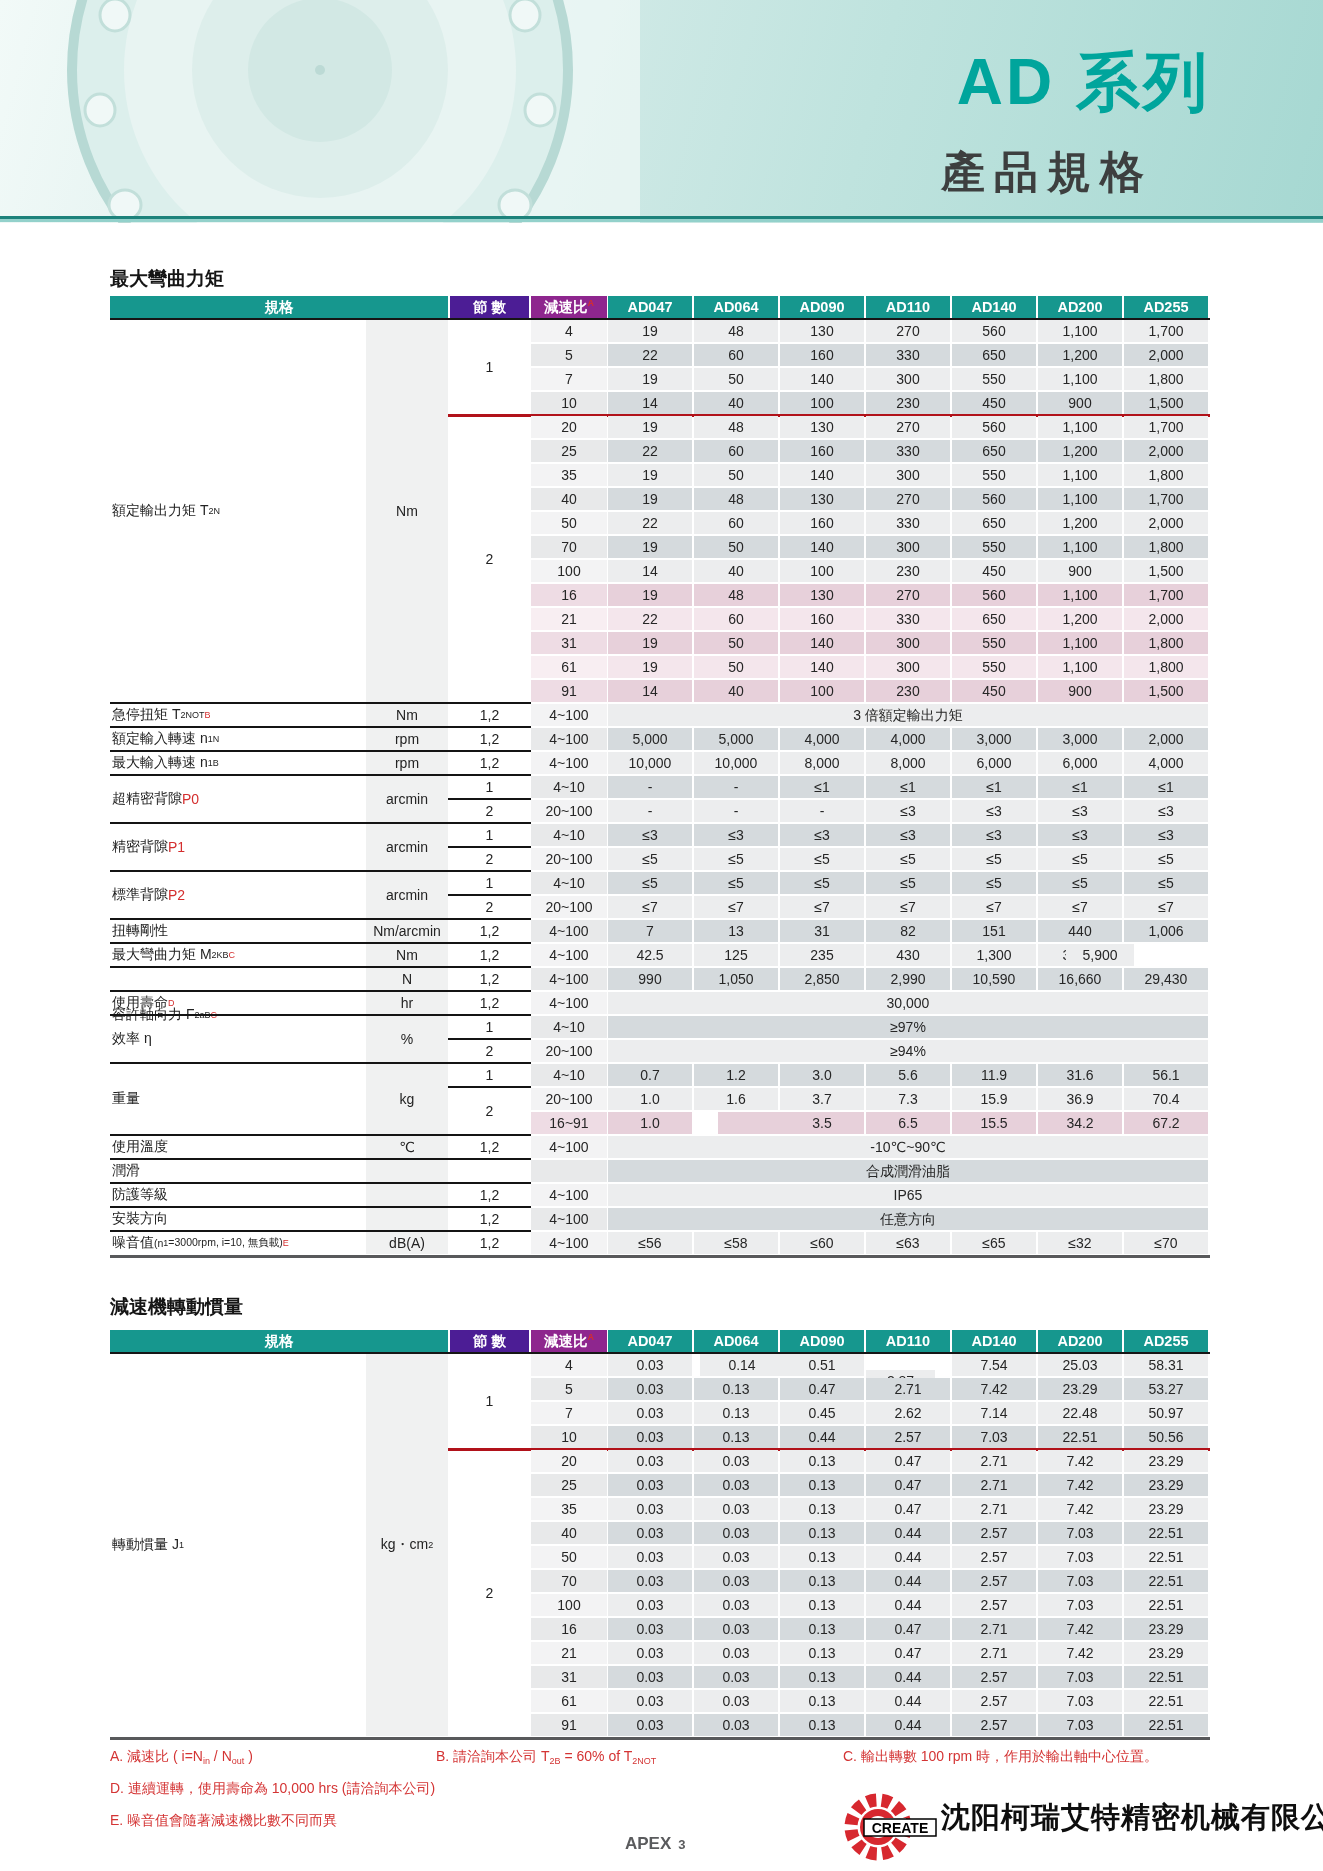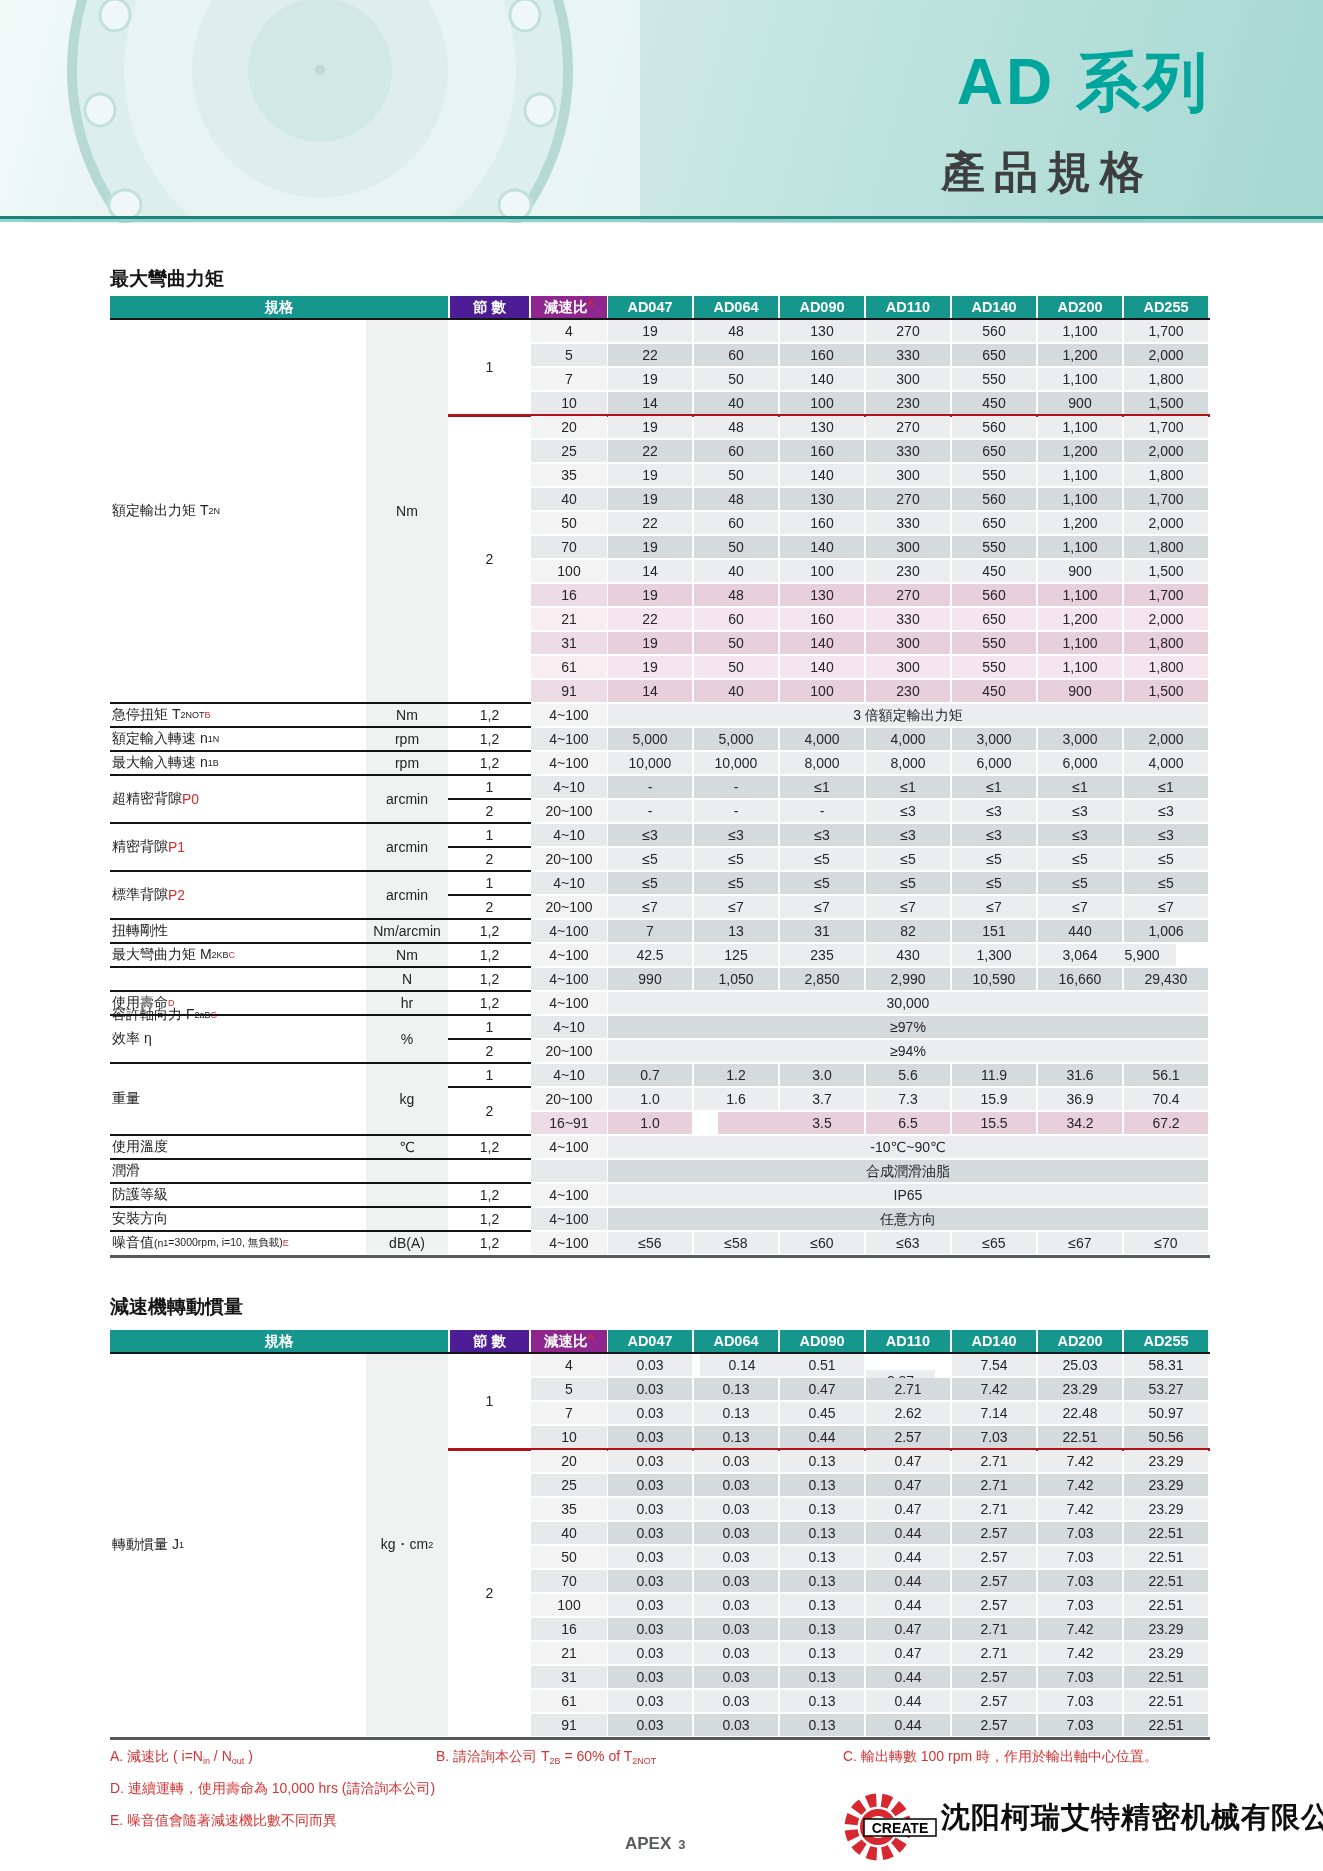--- a/index.html
+++ b/index.html
@@ -380,21 +380,21 @@
         <span>Nm/arcmin</span>
       </div>
       <div class="sep" style="left: 0px; top: 646px; width: 421px;"></div>
       <div class="c rL" style="left: 421px; top: 648px; width: 76px;">4~100</div>
       <div class="c dL" style="left: 498px; top: 648px; width: 84px;">42.5</div>
       <div class="c dL" style="left: 584px; top: 648px; width: 84px;">125</div>
       <div class="c dL" style="left: 670px; top: 648px; width: 84px;">235</div>
       <div class="c dL" style="left: 756px; top: 648px; width: 84px;">430</div>
       <div class="c dL" style="left: 842px; top: 648px; width: 84px;">1,300</div>
       <div class="c dL" style="left: 928px; top: 648px; width: 84px;">3,064</div>
-      <div class="c dL" style="left: 998px; top: 648px; width: 68px;">5,900</div>
+      <div class="c dL" style="left: 956px; top: 648px; width: 68px;">5,900</div>
       <div class="gstage" style="left: 338px; top: 648px; width: 83px; height: 22px;">1,2</div>
       <div class="glabel" style="left: 2px; top: 648px; width: 252px; height: 22px;">
         <span>最大彎曲力矩 M</span>
         <sub>2KB</sub>
         <sup class="red">C</sup>
       </div>
       <div class="gunit" style="left: 256px; top: 648px; width: 82px; height: 22px;">
         <span>Nm</span>
       </div>
       <div class="sep" style="left: 0px; top: 670px; width: 421px;"></div>
@@ -508,21 +508,21 @@
         <span>安裝方向</span>
       </div>
       <div class="gunit" style="left: 256px; top: 912px; width: 82px; height: 22px;"></div>
       <div class="sep" style="left: 0px; top: 934px; width: 421px;"></div>
       <div class="c rL" style="left: 421px; top: 936px; width: 76px;">4~100</div>
       <div class="c dL" style="left: 498px; top: 936px; width: 84px;">≤56</div>
       <div class="c dL" style="left: 584px; top: 936px; width: 84px;">≤58</div>
       <div class="c dL" style="left: 670px; top: 936px; width: 84px;">≤60</div>
       <div class="c dL" style="left: 756px; top: 936px; width: 84px;">≤63</div>
       <div class="c dL" style="left: 842px; top: 936px; width: 84px;">≤65</div>
-      <div class="c dL" style="left: 928px; top: 936px; width: 84px;">≤67</div>
+      <div class="c dL" style="left: 928px; top: 936px; width: 84px;">≤32</div>
       <div class="c dL" style="left: 1014px; top: 936px; width: 84px;">≤70</div>
       <div class="gstage" style="left: 338px; top: 936px; width: 83px; height: 22px;">1,2</div>
       <div class="glabel" style="left: 2px; top: 936px; width: 252px; height: 22px;">
         <span>噪音值</span>
         <span class="sm">(n</span>
         <sub>1</sub>
         <span class="sm">=3000rpm, i=10, 無負載)</span>
         <sup class="red">E</sup>
       </div>
       <div class="gunit" style="left: 256px; top: 936px; width: 82px; height: 22px;">

